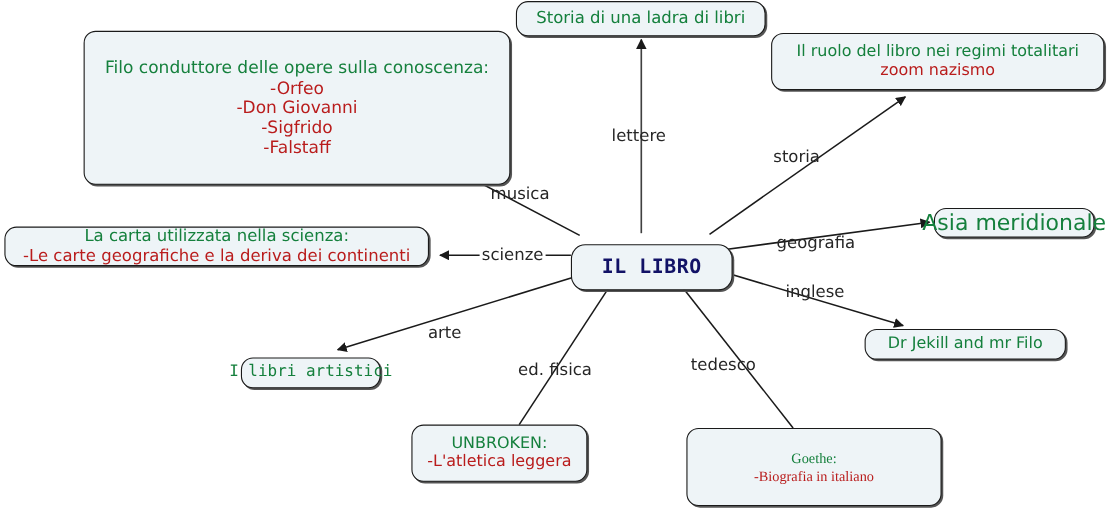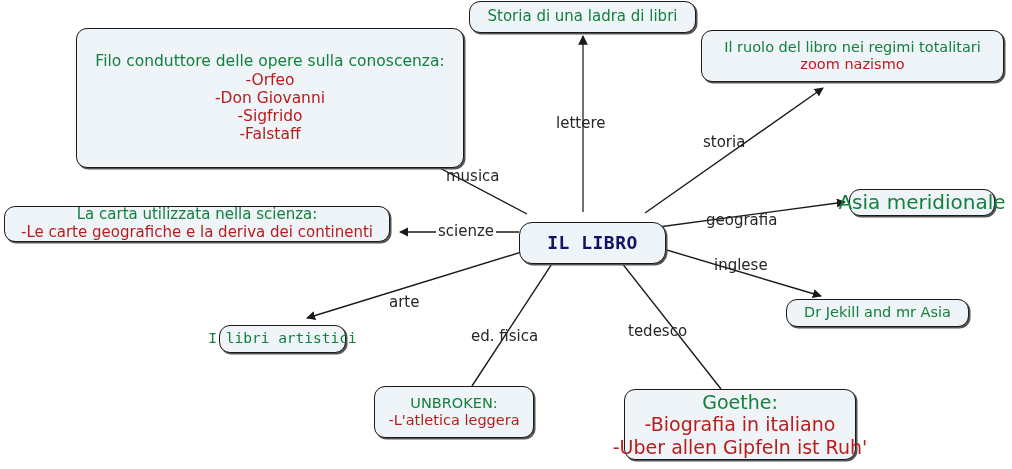--- a/index.html
+++ b/index.html
@@ -126,41 +126,40 @@
   <div class="node" id="node-storia" style="left:701px; top:30px; width:303px; height:52px; font-size:14.5px;">
     <div class="title">Il ruolo del libro nei regimi totalitari</div>
     <div class="body-line">zoom nazismo</div>
   </div>
 
   <div class="node" id="node-geografia" style="left:849px; top:189px; width:146px; height:27px; font-size:20px;">
     <div class="title">Asia meridionale</div>
   </div>
 
   <div class="node" id="node-inglese" style="left:786px; top:299px; width:183px; height:28px; font-size:14.5px;">
-    <div class="title">Dr Jekill and mr Asia</div>
+    <div class="title">Dr Jekill and mr Filo</div>
   </div>
 
   <div class="node" id="node-scienze" style="left:4px; top:206px; width:386px; height:36px; font-size:15px;justify-content:center;">
     <div class="title">La carta utilizzata nella scienza:</div>
     <div class="body-line">-Le carte geografiche e la deriva dei continenti</div>
   </div>
 
   <div class="node mono" id="node-arte" style="left:219px; top:325px; width:127px; height:28px;">
     <div class="title">I libri artistici</div>
   </div>
 
   <div class="node" id="node-edfisica" style="left:374px; top:386px; width:160px; height:52px; font-size:14.5px;">
     <div class="title">UNBROKEN:</div>
     <div class="body-line">-L'atletica leggera</div>
   </div>
 
-  <div class="node" id="node-tedesco" style="left:624px; top:389px; width:232px; height:71px; font-size:19px;">
+  <div class="node" id="node-tedesco" style="left:624px; top:389px; width:232px; height:71px; font-size:13px;font-family:Liberation Serif, serif;">
     <div class="title">Goethe:</div>
     <div class="body-line">-Biografia in italiano</div>
-    <div class="body-line">-Uber allen Gipfeln ist Ruh'</div>
   </div>
 
   <div class="node" id="node-center" style="left:519px; top:222px; width:147px; height:42px;">
     <div class="title">IL LIBRO</div>
   </div>
 
   <div class="edge-label" style="left:556px; top:114px;">lettere</div>
 
   <div class="edge-label" style="left:446px; top:167px;">musica</div>
 

